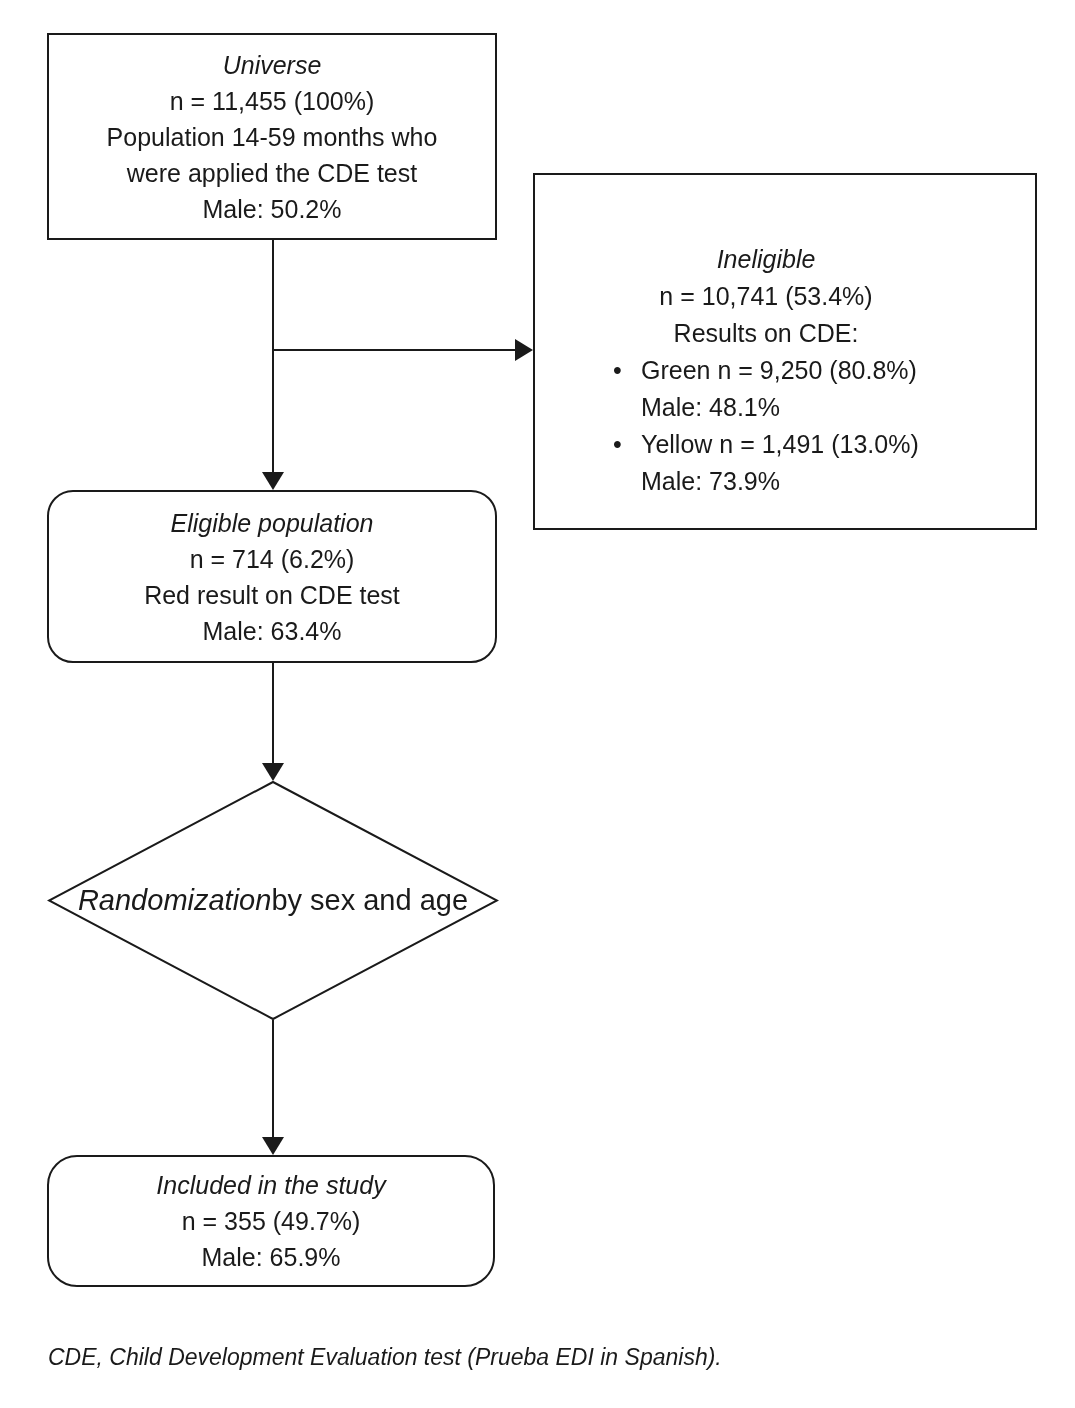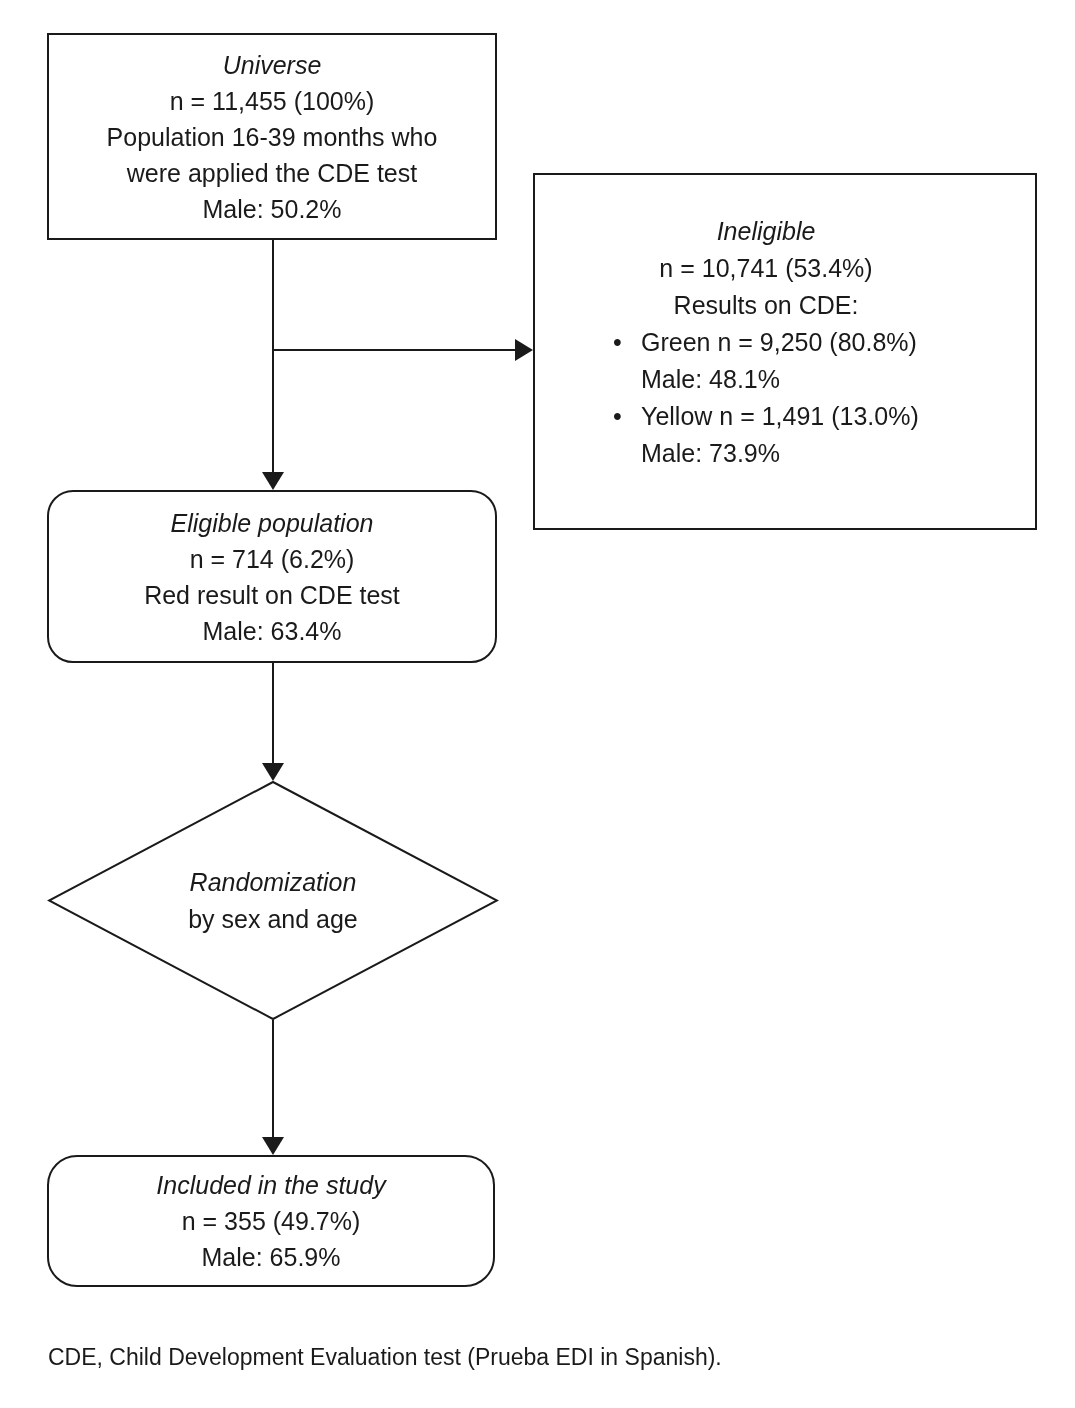--- a/index.html
+++ b/index.html
@@ -23,40 +23,40 @@
     justify-content: center;
   }
   .title { font-style: italic; }
 
   .box-universe  { left: 47px;  top: 33px;   width: 450px; height: 207px; }
   .box-eligible  { left: 47px;  top: 490px;  width: 450px; height: 173px; border-radius: 26px; }
   .box-included  { left: 47px;  top: 1155px; width: 448px; height: 132px; border-radius: 30px; }
 
   .box-ineligible {
     left: 533px; top: 173px; width: 504px; height: 357px;
-    justify-content: flex-start;
+    justify-content: center;
     padding-top: 38px;
     line-height: 37px;
   }
   .ineligible-centered { padding-right: 38px; }
   .bullet-row {
     display: flex;
     text-align: left;
     margin-left: 78px;
   }
   .bullet-glyph { width: 28px; flex: 0 0 28px; }
   .bullet-sub { text-align: left; margin-left: 106px; }
 
   .diamond-wrap { position: absolute; left: 47px; top: 780px; width: 452px; height: 241px; }
   .diamond-wrap svg { position: absolute; left: 0; top: 0; }
   .diamond-text {
     position: absolute; inset: 0;
-    display: flex; flex-direction: column;
+    display: flex; flex-direction: row;
     align-items: center; justify-content: center;
-    font-size: 25px; line-height: 37px;
+    font-size: 29px; line-height: 37px;
     text-align: center;
   }
 
   .vline { position: absolute; width: 2px; background: #1a1a1a; }
   .hline { position: absolute; height: 2px; background: #1a1a1a; }
   .arrow-down {
     position: absolute; width: 0; height: 0;
     border-left: 11px solid transparent;
     border-right: 11px solid transparent;
     border-top: 18px solid #1a1a1a;
@@ -75,31 +75,32 @@
   .vline-eligible-diamond  { left: 272px; top: 663px; height: 101px; }
   .arrow-into-diamond      { left: 262px; top: 763px; }
   .vline-diamond-included  { left: 272px; top: 1020px; height: 118px; }
   .arrow-into-included     { left: 262px; top: 1137px; }
 
   .footnote {
     position: absolute;
     left: 48px; top: 1342px;
     font-size: 23px;
     line-height: 30px;
+    font-style: italic;
   }
 </style>
 </head>
 <body>
 
 <div class="canvas">
 
   <div class="fbox box-universe">
     <div class="title">Universe</div>
     <div>n = 11,455 (100%)</div>
-    <div>Population 16-39 months who</div>
+    <div>Population 14-59 months who</div>
     <div>were applied the CDE test</div>
     <div>Male: 50.2%</div>
   </div>
 
   <div class="fbox box-ineligible">
     <div class="title ineligible-centered">Ineligible</div>
     <div class="ineligible-centered">n = 10,741 (53.4%)</div>
     <div class="ineligible-centered">Results on CDE:</div>
     <div class="bullet-row">
       <span class="bullet-glyph">•</span>

